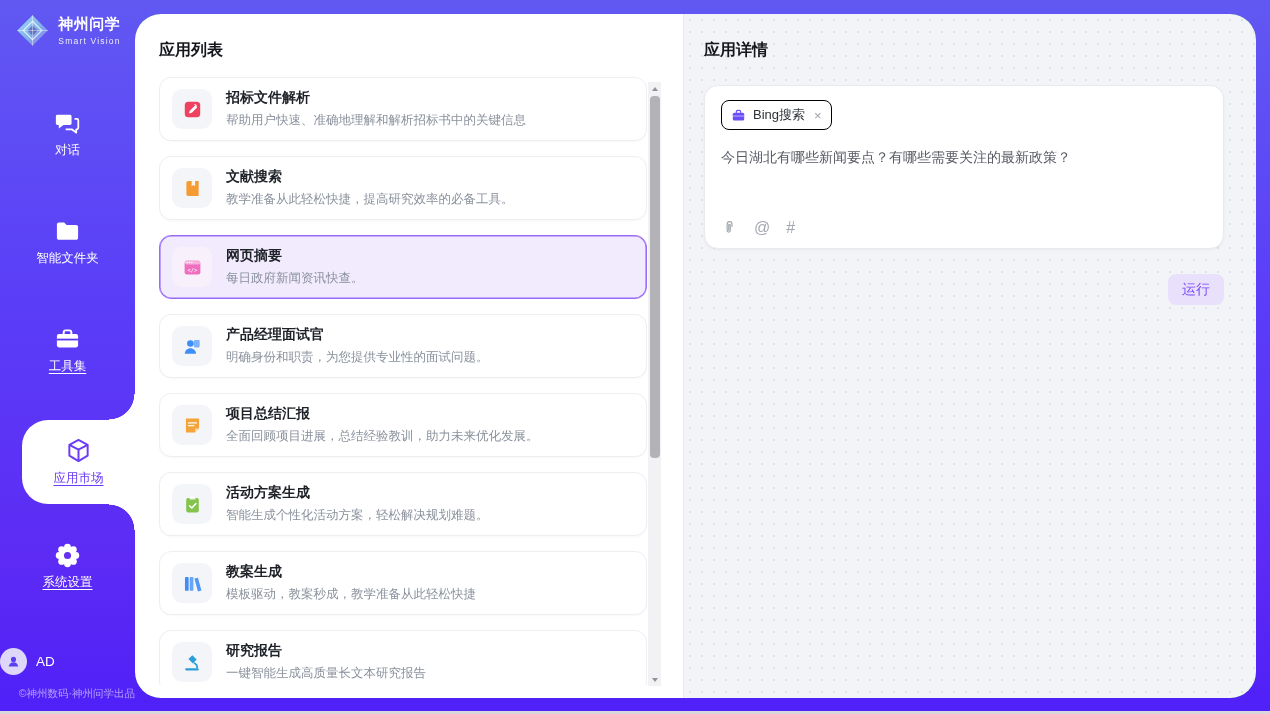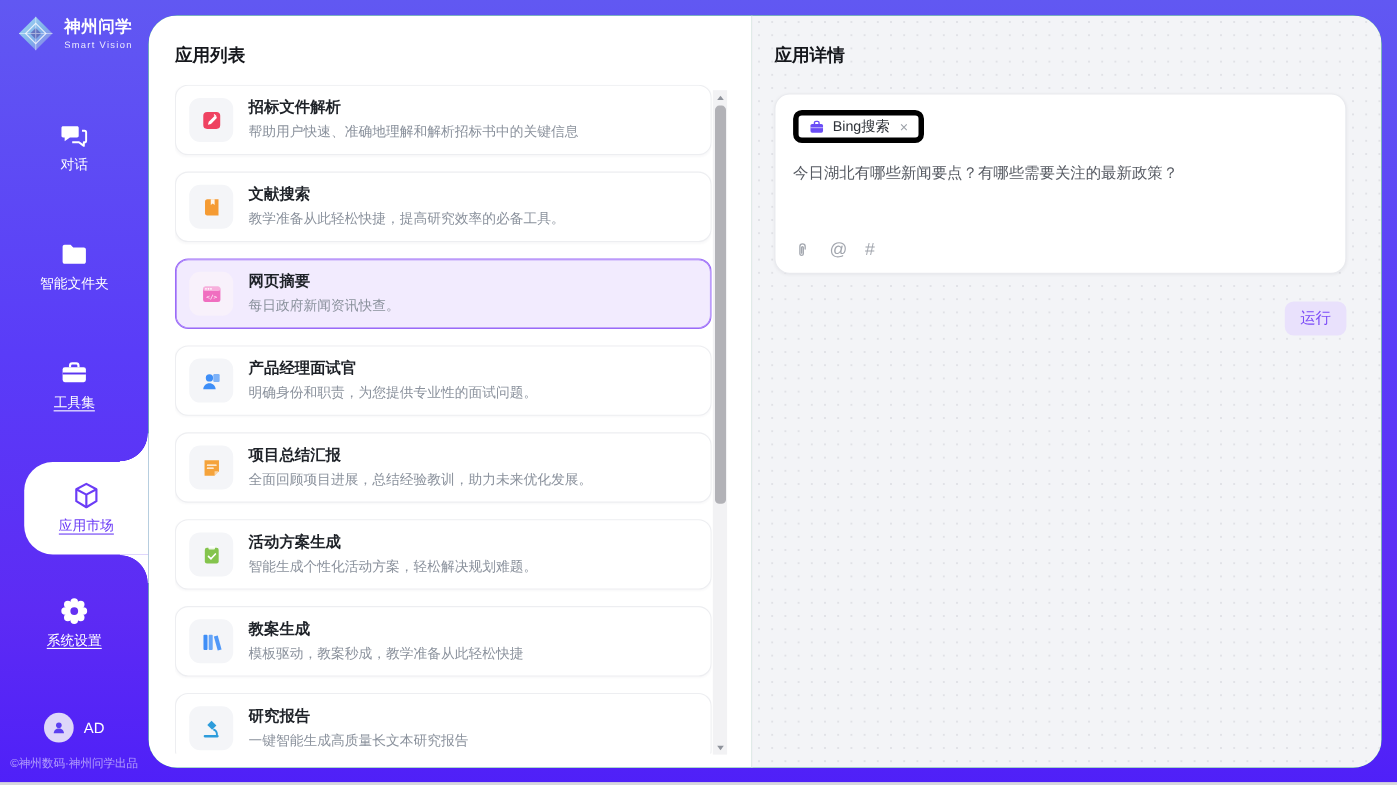--- a/index.html
+++ b/index.html
@@ -23,27 +23,27 @@
   .nav-label.u { text-decoration:underline; text-underline-offset:3px; }
   .nav-chat { top:110px; } .nav-folder { top:218px;font-family:Liberation Serif, serif; } .nav-toolset { top:326px; }
   .nav-market { top:420px; } .nav-settings { top:542px; }
   .nav-item.active { left:22px; width:113px; height:84px; background:#fff; border-radius:26px 0 0 26px; justify-content:center; gap:6px; color:#6b3cf6; }
   .nav-item.active .nav-label { color:#6b3cf6; }
   .nav-item.active::before { content:""; position:absolute; right:0; top:-26px; width:26px; height:26px;
     background:radial-gradient(circle 26px at 0 0, rgba(0,0,0,0) 25px, #fff 25.6px); }
   .nav-item.active::after { content:""; position:absolute; right:0; bottom:-26px; width:26px; height:26px;
     background:radial-gradient(circle 26px at 0 100%, rgba(0,0,0,0) 25px, #fff 25.6px); }
 
-  .user-row { position:absolute; top:648px; left:0; width:135px; display:flex; align-items:center; justify-content:center; gap:9px; color:#fff; font-size:13.5px; cursor:pointer; }
+  .user-row { position:absolute; top:648px; left:0; width:135px; display:flex; align-items:center; gap:9px; color:#fff; font-size:13.5px; cursor:pointer; }
   .avatar { width:27px; height:27px; border-radius:50%; background:#ded7f9; display:flex; align-items:center; justify-content:center; }
   .avatar svg { width:17px; height:17px; }
-  .copyright { position:absolute; bottom:13px; left:0; width:135px; text-align:center; font-size:10.5px; color:rgba(255,255,255,.55); white-space:nowrap; }
+  .copyright { position:absolute; bottom:13px; left:0; width:135px; text-align:right; font-size:10.5px; color:rgba(255,255,255,.55); white-space:nowrap; }
 
   
-  .panel { position:absolute; left:135px; top:14px; right:14px; bottom:16px; background:#22c55e; border-radius:26px; overflow:hidden; display:flex; z-index:1; }
+  .panel { position:absolute; left:135px; top:14px; right:14px; bottom:16px; background:#0c4a6e; border-radius:26px; overflow:hidden; display:flex; z-index:1; }
 
   .list-pane { position:relative; width:548px; flex:none; padding:26px 0 0 24px; background:#fff; }
   .pane-title { font-size:16px; font-weight:700; color:#15171c; }
   .cards { margin-top:16px; width:488px; display:flex; flex-direction:column; gap:15px; height:608px; overflow:hidden; }
   .card { flex:none; height:64px; display:flex; align-items:center; padding:0 14px 0 12px; background:#fff; border:1px solid #edeef1; border-radius:12px; cursor:pointer; box-shadow:0 1px 2px rgba(25,25,60,.03); }
   .card.selected { background:#f2ebfe; border:1px solid #9b6bf8; box-shadow:0 0 0 .6px #9b6bf8 inset; }
   .card-icon { width:40px; height:40px; flex:none; border-radius:10px; background:#f4f5f8; display:flex; align-items:center; justify-content:center; margin-right:14px; }
   .card.selected .card-icon { background:#f8f1fb; }
   .card-icon svg { width:21px; height:21px; display:block; }
   .card-text { display:flex; flex-direction:column; min-width:0; }
@@ -53,21 +53,21 @@
   .scrollbar { position:absolute; right:22px; top:68px; bottom:12px; width:13px; background:#f2f2f4; }
   .sb-btn { height:13px; display:flex; align-items:center; justify-content:center; cursor:pointer; }
   .tri-up { width:0; height:0; border-left:3.5px solid transparent; border-right:3.5px solid transparent; border-bottom:4.5px solid #8f939b; }
   .tri-down { width:0; height:0; border-left:3.5px solid transparent; border-right:3.5px solid transparent; border-top:4.5px solid #8f939b; }
   .sb-btn.down { position:absolute; bottom:0; width:100%; }
   .sb-thumb { position:absolute; top:14px; left:1.5px; width:10px; height:362px; background:#b2b2b7; border-radius:4px; cursor:grab; }
 
   .detail-pane { position:relative; flex:1; padding:26px 32px 0 20px; background-color:#f3f4f7; border-left:1px solid #eaebef;
     background-image:radial-gradient(circle,#e0e1e6 1px, rgba(0,0,0,0) 1.2px); background-size:12px 12px; }
   .prompt-card { position:relative; margin-top:24px; height:164px; background:#fff; border:1px solid #e9eaee; border-radius:14px; padding:14px 16px; box-shadow:0 1px 3px rgba(20,20,40,.05); }
-  .tool-tag { display:inline-flex; align-items:center; gap:7px; height:30px; padding:0 9px; background:#fff; border:5px solid #000000; border-radius:8px; font-size:13px; color:#2e3238; cursor:pointer; }
+  .tool-tag { display:inline-flex; align-items:center; gap:7px; height:30px; padding:0 9px; background:#fff; border:1px solid #000000; border-radius:8px; font-size:13px; color:#2e3238; cursor:pointer; }
   .tool-tag svg { width:15px; height:15px; display:block; }
   .tag-close { color:#9ca1a8; font-size:13px; margin-left:2px; cursor:pointer; }
   .query { margin-top:17px; font-size:14px; color:#565a62; line-height:1.5; }
   .prompt-tools { position:absolute; left:16px; bottom:12px; display:flex; align-items:center; gap:16px; color:#a3a7af; }
   .prompt-tools svg { width:17px; height:17px; display:block; }
   .glyph-icon { font-size:16px; line-height:1; cursor:pointer; }
   .run-row { display:flex; justify-content:flex-end; margin-top:25px; }
   .run-btn { border:none; background:#e9e1fc; color:#7b4bf7; font-size:14px; font-family:inherit; height:31px; padding:0 14px; border-radius:8px; cursor:pointer; }
 </style>
 </head>

